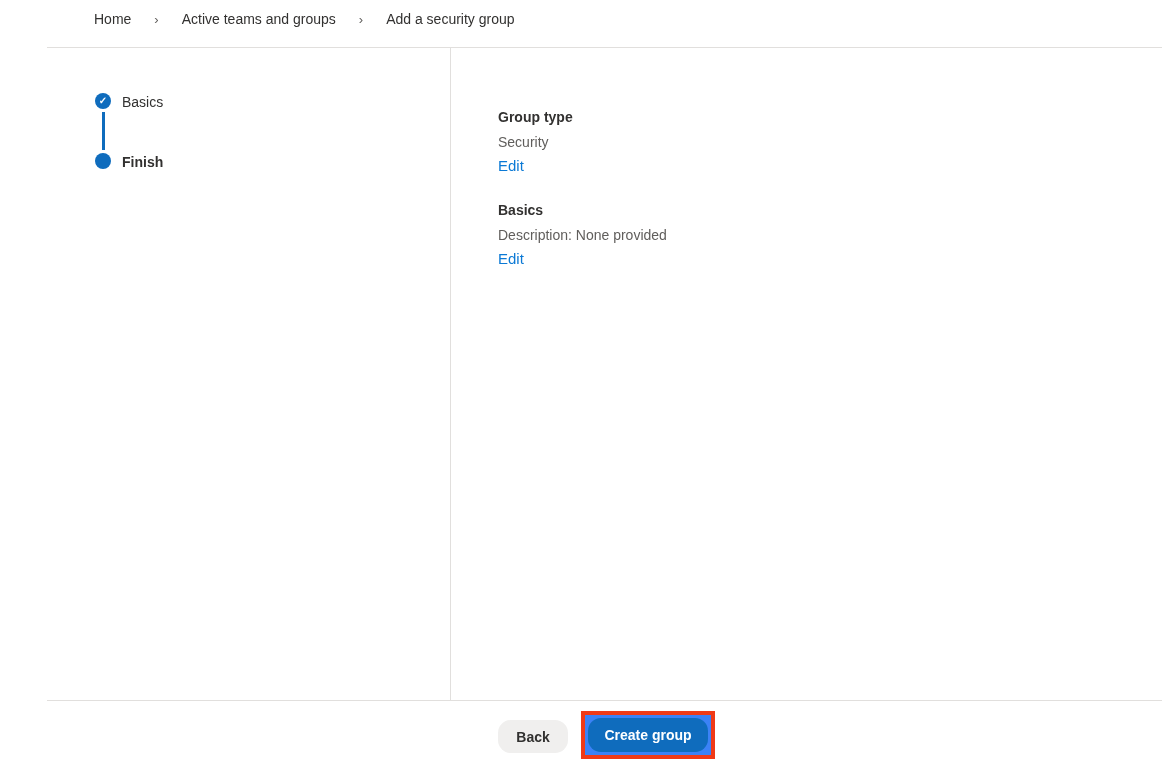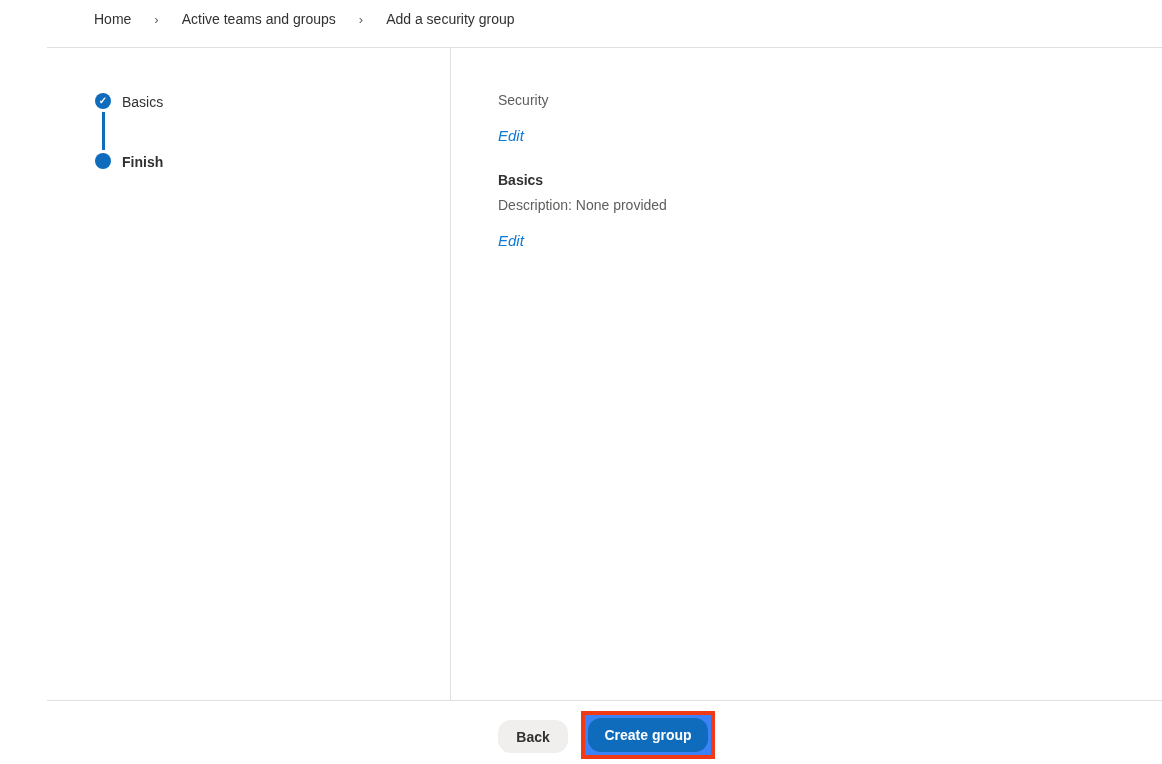--- a/index.html
+++ b/index.html
@@ -33,21 +33,21 @@
   .step-label { position:absolute; left:27px; top:1px; font-size:14px; color:#323130; white-space:nowrap; }
   .step-label.current { font-weight:600; }
 
   
   .main { position:absolute; left:498px; top:85px; width:580px; }
   .page-title { margin:0; font-size:28px; line-height:38px; font-weight:600; color:#242424; letter-spacing:-0.2px; }
   .intro { margin:54px 0 0 0; font-size:14px; line-height:20px; color:#323130; }
   .section-heading { margin:22px 0 0 0; font-size:14px; line-height:20px; font-weight:600; color:#323130; }
   .section-line { margin:6px 0 0 0; font-size:14px; line-height:19px; color:#605e5c; }
   .section-line + .section-line { margin-top:0;font-family:Liberation Serif, serif; }
-  .edit-link { display:inline-block; margin:16px 0 0 0; font-size:15px; line-height:20px; color:#0b79d5; cursor:pointer; text-decoration:none;font-style:italic; }
+  .edit-link { display:inline-block; margin:4px 0 0 0; font-size:15px; line-height:20px; color:#0b79d5; cursor:pointer; text-decoration:none; }
   .gap-lg { margin-top:24px; }
 
   
   .btn {
     font-family:"Liberation Sans", sans-serif; font-size:14px; font-weight:600;
     border:none; border-radius:13px; cursor:pointer; line-height:1;
   }
   .btn-back {
     position:absolute; left:498px; top:720px; width:70px; height:33px;
     background:#f0efee; color:#323130;
@@ -84,20 +84,21 @@
   </div>
   <div class="step-connector"></div>
   <div class="step2">
     <div class="step-circle"></div>
     <span class="step-label current">Finish</span>
   </div>
 </div>
 
 <main class="main">
 
+  <h2 class="section-heading">Group type</h2>
   <p class="section-line">Security</p>
   <a class="edit-link">Edit</a>
 
   <h2 class="section-heading gap-lg">Basics</h2>
   <p class="section-line">Description: None provided</p>
   <a class="edit-link">Edit</a>
 </main>
 
 <div class="divider-bottom"></div>
 

